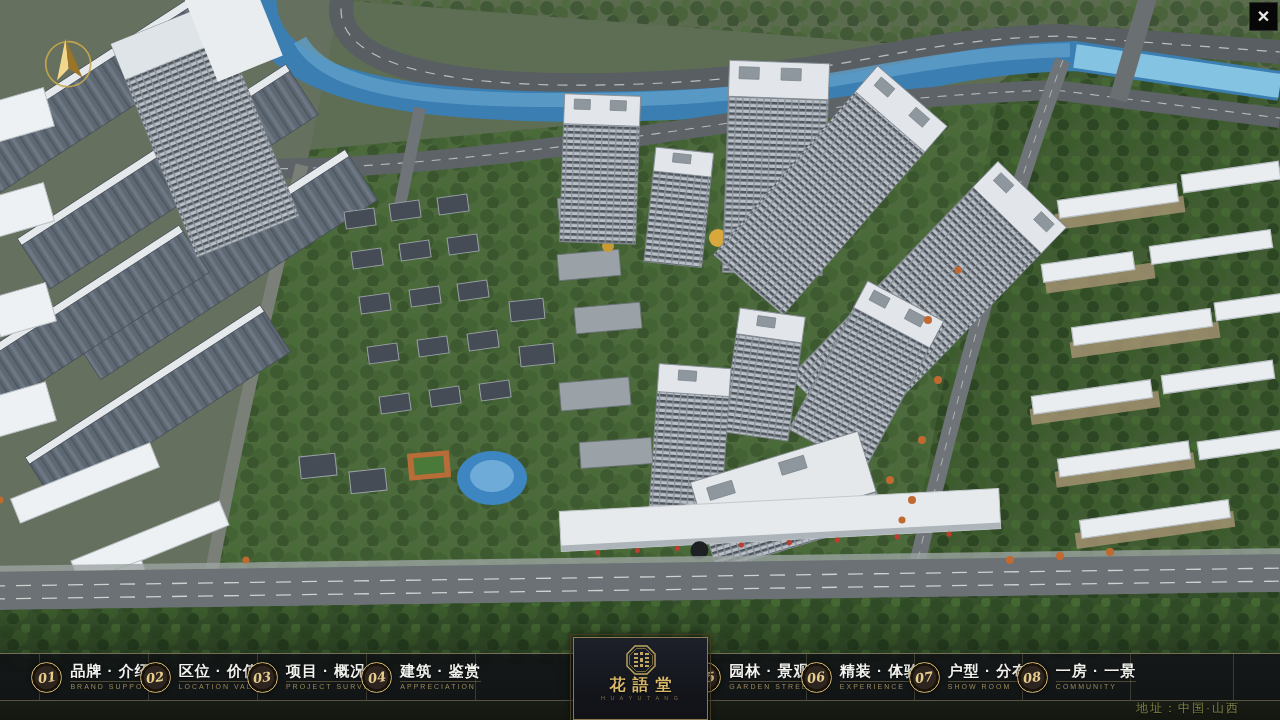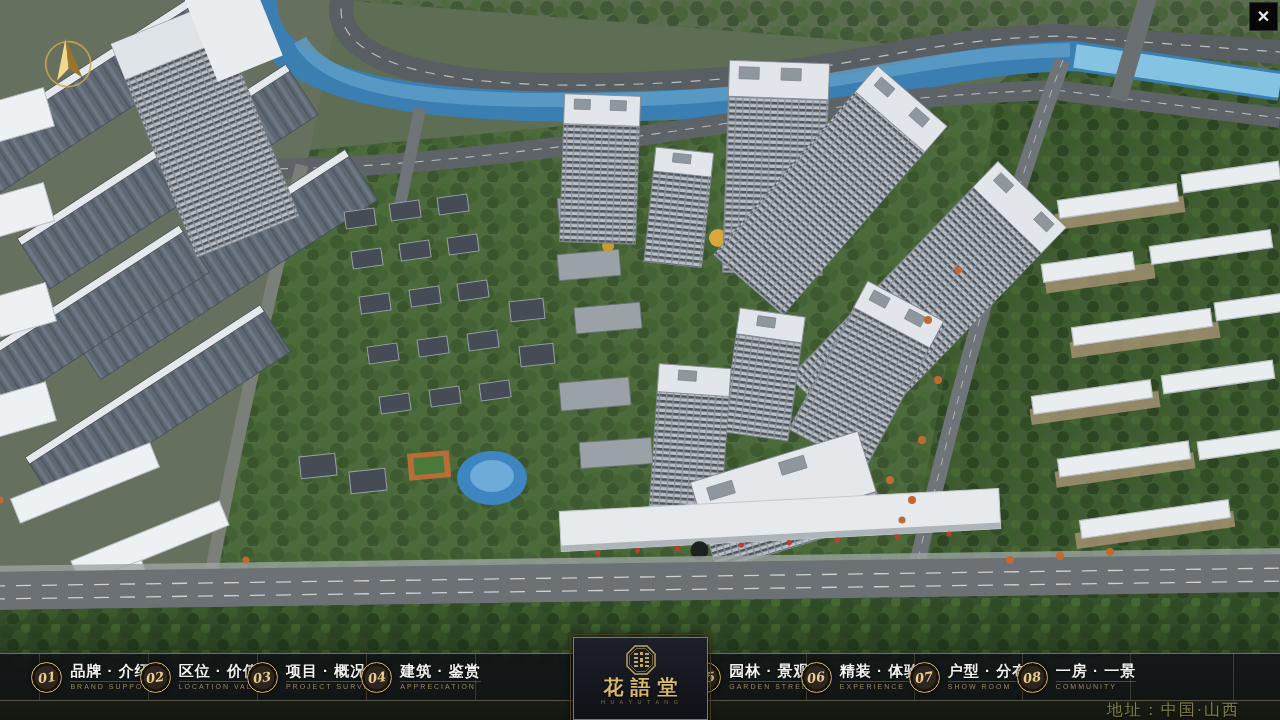--- a/index.html
+++ b/index.html
@@ -46,26 +46,26 @@
 
   
   .logo-box{position:absolute;left:573px;top:637px;width:135px;height:83px;
             background:linear-gradient(180deg,#1d2029 0%,#13151b 70%,#101218 100%);
             border:1px solid #8a7a4e;outline:1px solid #463b22;outline-offset:2px;
             box-sizing:border-box;display:flex;flex-direction:column;
             align-items:center;justify-content:flex-start;cursor:pointer;
             box-shadow:0 0 10px rgba(0,0,0,.8);}
   .logo-seal{margin-top:7px;width:30px;height:30px;}
   .logo-title{margin-top:2px;font-family:"DejaVu Serif",serif;font-weight:bold;
-              font-size:20px;color:#d9b96a;letter-spacing:7px;text-indent:7px;
+              font-size:16px;color:#d9b96a;letter-spacing:7px;text-indent:7px;
               text-shadow:0 1px 2px #000;line-height:1;}
   .logo-sub{margin-top:3px;font-size:5.5px;letter-spacing:2px;color:#7d6e47;line-height:1;}
 
   
-  .address{position:absolute;right:40px;top:700px;font-size:16px;
+  .address{position:absolute;right:40px;top:700px;font-size:12px;
            color:rgba(150,148,80,.85);letter-spacing:2px;
            text-shadow:0 1px 1px rgba(0,0,0,.8);}
 </style>
 </head>
 <body>
 
 <div id="stage">
 
   <div>
   <svg id="scene-svg" viewBox="0 0 1280 720">

